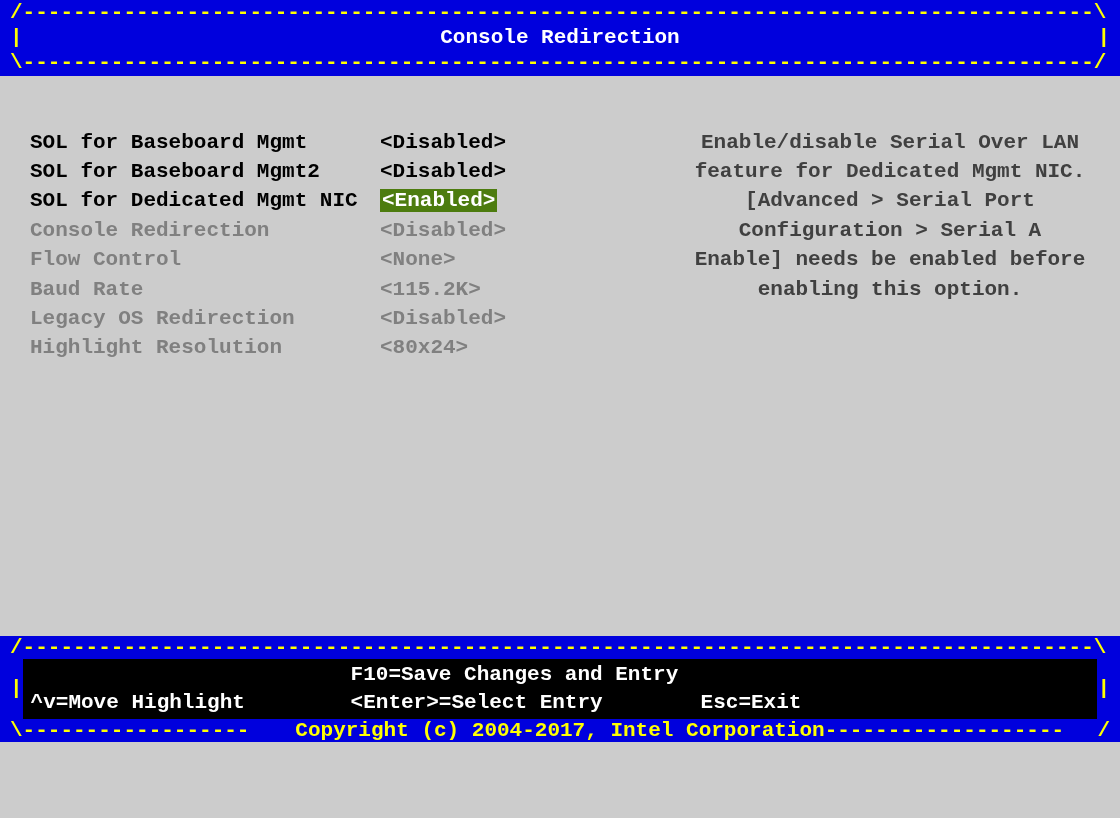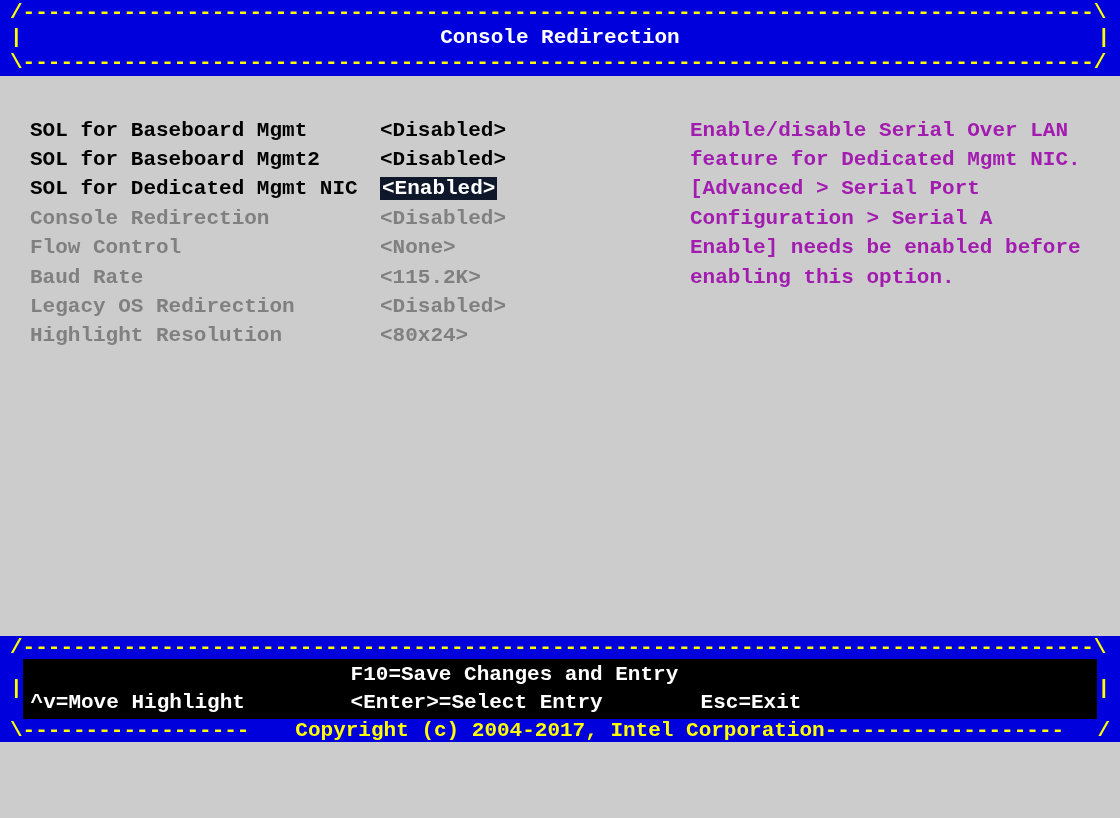--- a/index.html
+++ b/index.html
@@ -29,49 +29,50 @@
     align-items: center;
   }
   .bar-side { color: #ffff00; }
   .title-center {
     flex: 1;
     text-align: center;
     color: #ffffff;
   }
   .main {
     display: flex;
-    padding: 40px 30px 10px 30px;
+    padding: 52px 30px 10px 30px;
     height: 560px;
   }
   .left-col {
     flex: 0 0 640px;
   }
   .right-col {
     flex: 1;
-    color: #a21caf;
+    color: #404040;
     padding-left: 20px;
     line-height: 1.4;
+    text-align: center;
   }
   .row {
     display: flex;
     line-height: 1.4;
   }
   .label {
     display: inline-block;
     width: 350px;
     white-space: pre;
   }
   .value {
     display: inline-block;
     white-space: pre;
   }
   .active { color: #000000; }
   .disabled { color: #808080; }
   .selected .value-inner {
-    background: #0f172a;
+    background: #4d7c0f;
     color: #ffffff;
     padding: 0 2px;
   }
   .footer-wrap {
     background: #0000dd;
     padding: 0 10px;
   }
   .footer-inner {
     background: #000000;
     color: #ffffff;

